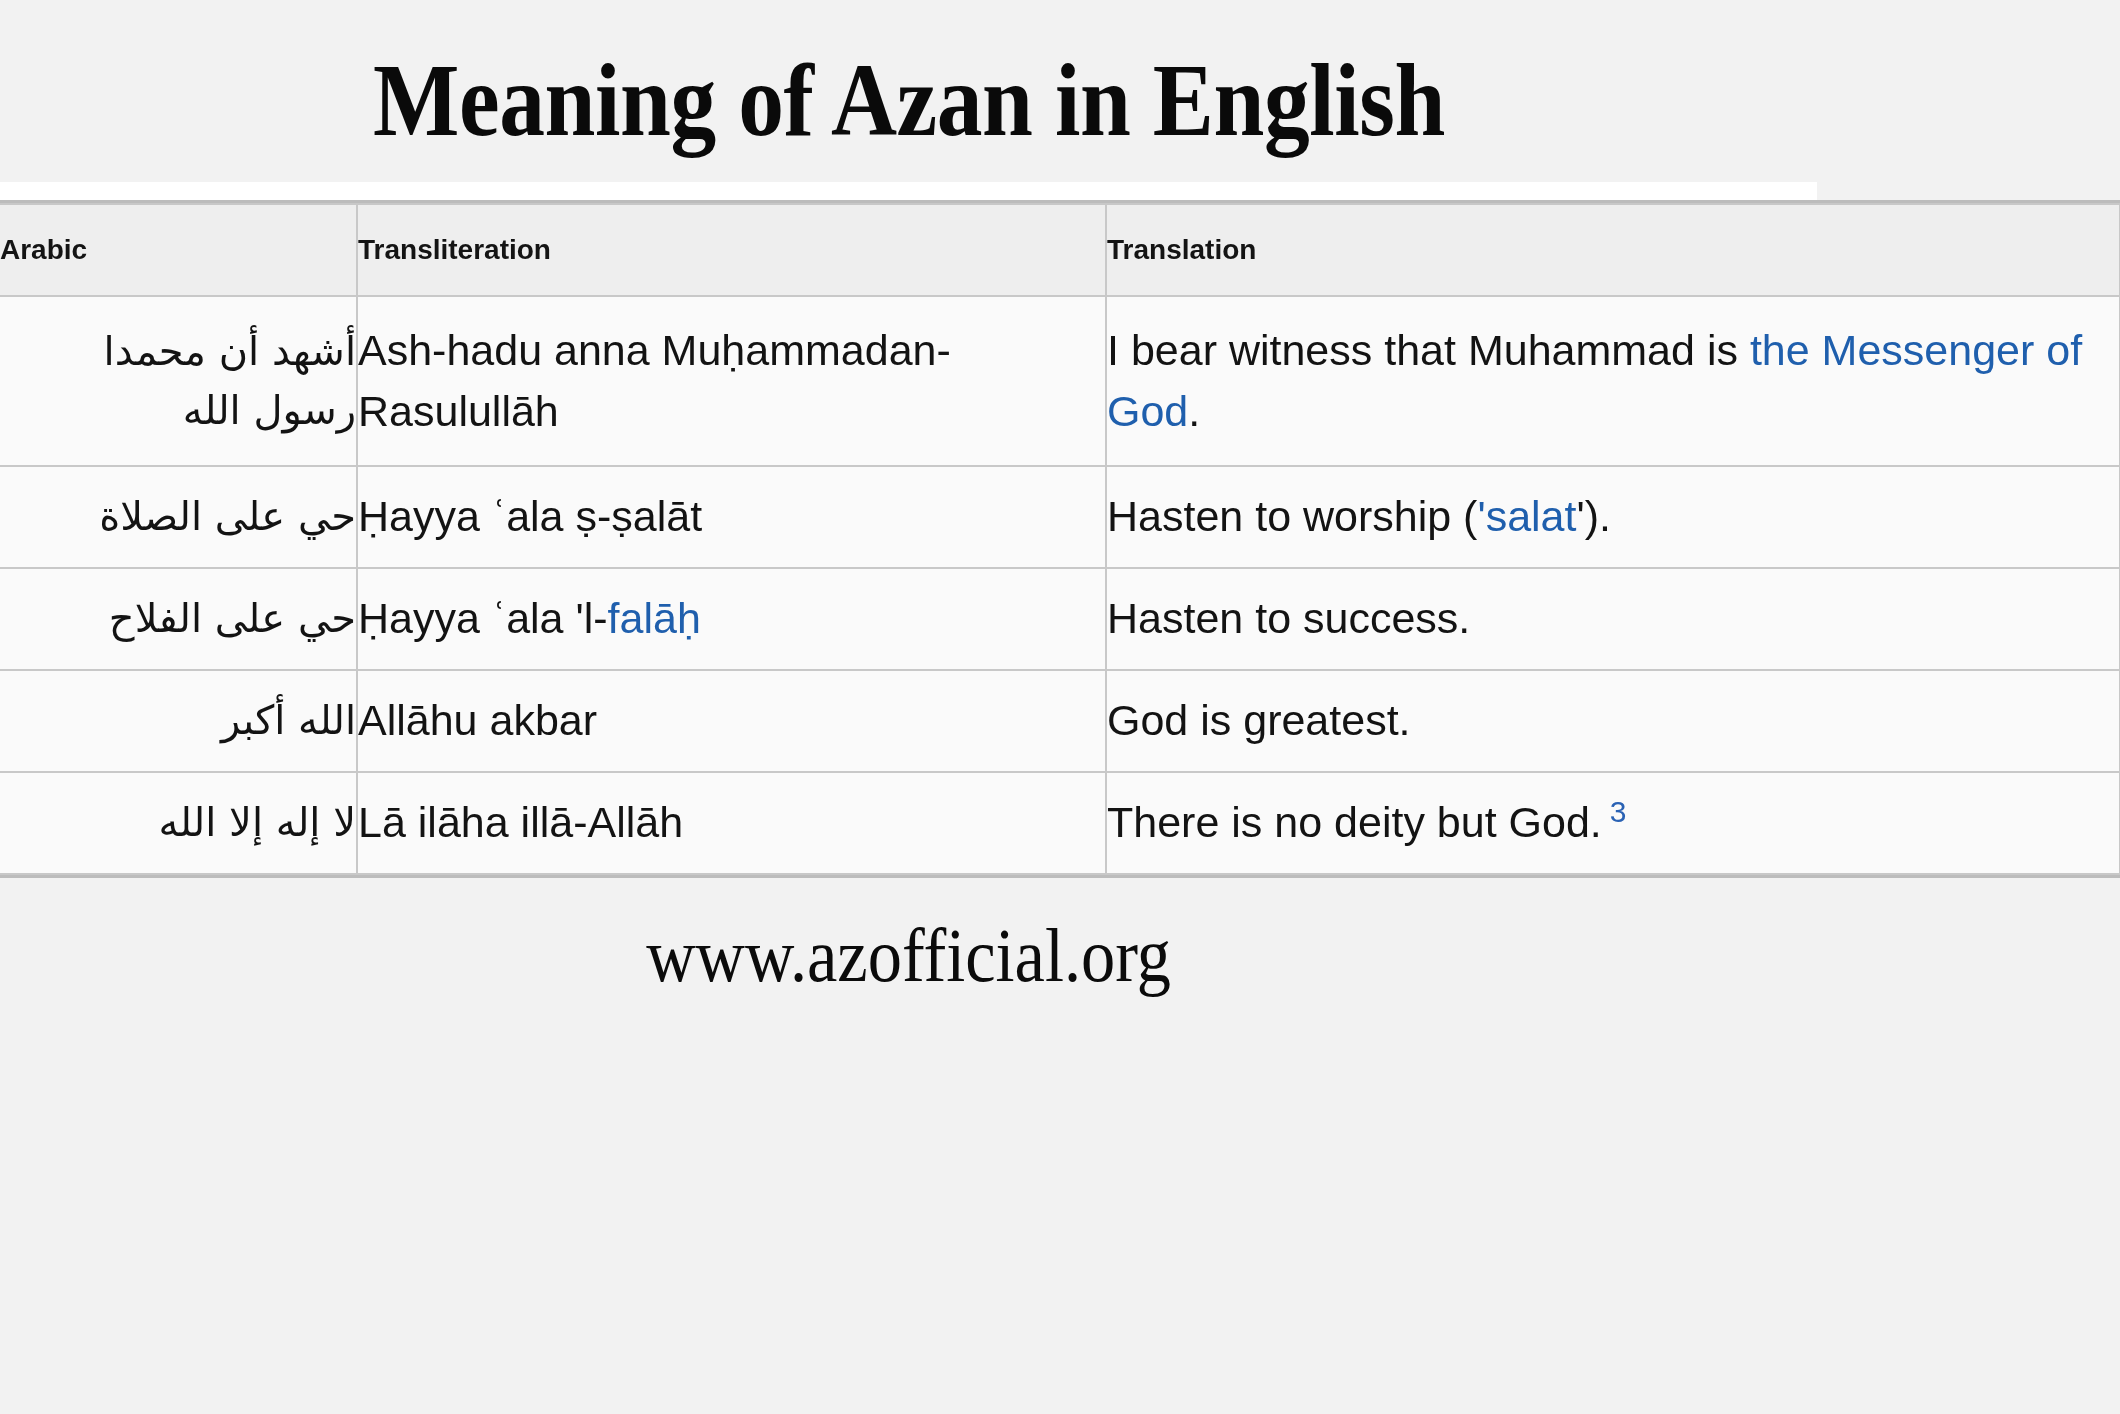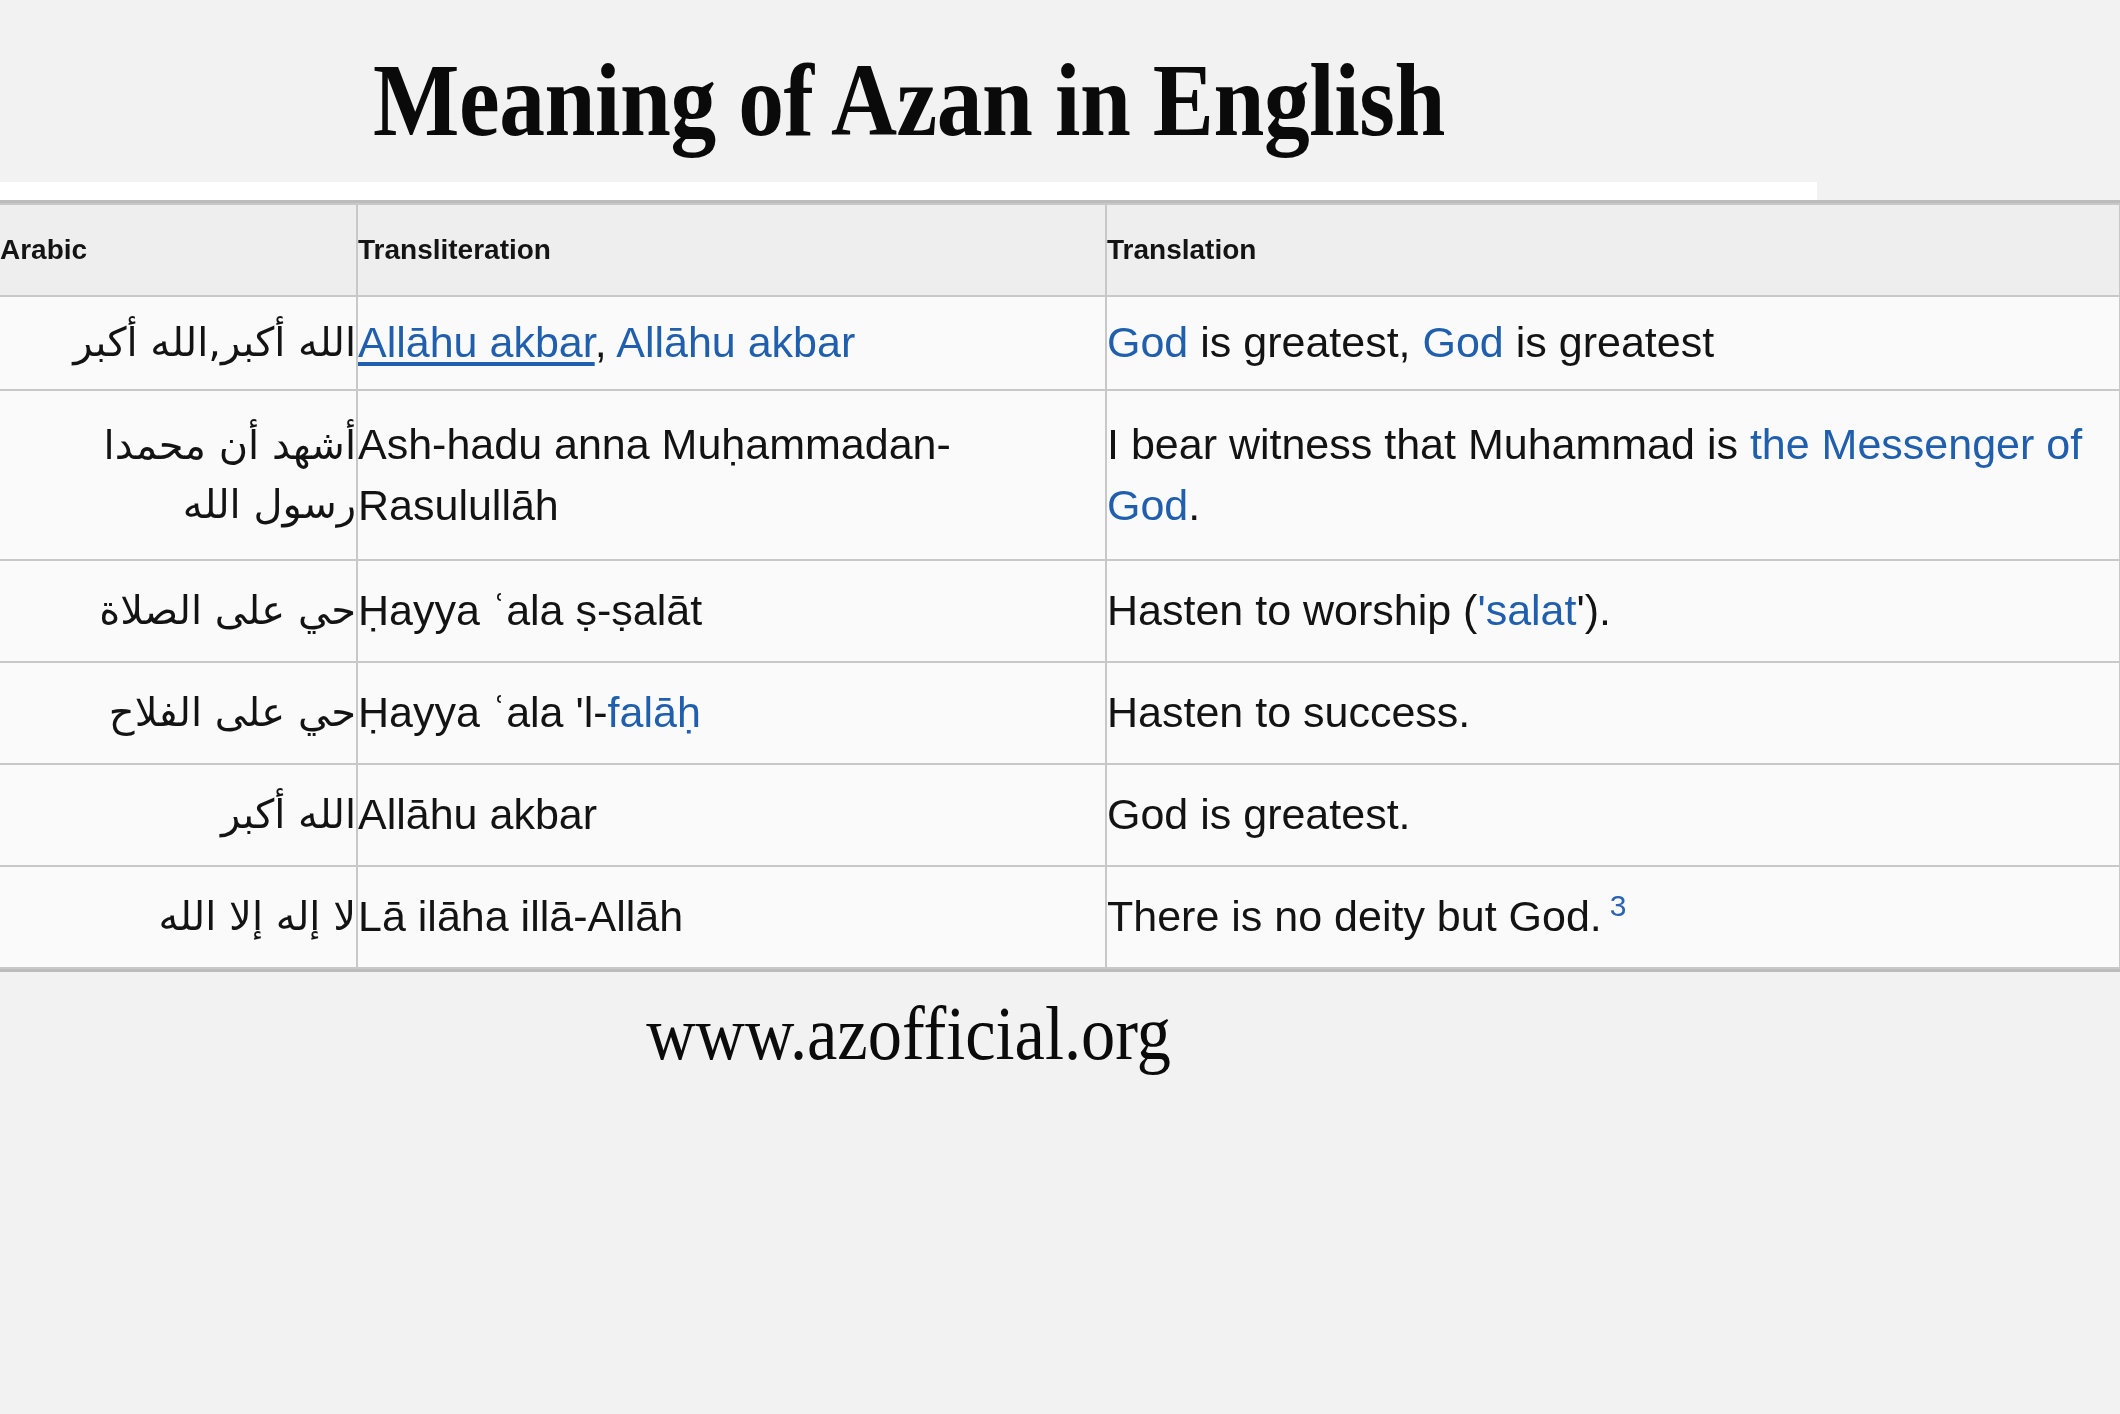--- a/index.html
+++ b/index.html
@@ -141,21 +141,21 @@
     margin-left: 8px;
   }
 
   
   .footer {
     flex: 1;
     background: #f2f2f2;
     display: flex;
     align-items: flex-start;
     justify-content: center;
-    padding-top: 18px;
+    padding-top: 34px;
   }
   .footer-url {
     font-family: "Liberation Serif", "DejaVu Serif", serif;
     font-size: 76px;
     color: #0b0b0b;
     transform: scaleX(0.9);
     transform-origin: center;
     white-space: nowrap;
   }
 </style>
@@ -177,25 +177,20 @@
         <col class="c-translat">
       </colgroup>
       <thead>
         <tr>
           <th>Arabic</th>
           <th>Transliteration</th>
           <th>Translation</th>
         </tr>
       </thead>
       <tbody>
-        <tr class="r1">
-          <td class="arabic">الله أكبر,الله أكبر</td>
-          <td class="translit"><span class="lnk-u">Allāhu akbar</span><span>, </span><span class="lnk">Allāhu akbar</span></td>
-          <td class="translation"><span class="lnk">God</span><span> is greatest, </span><span class="lnk">God</span><span> is greatest</span></td>
-        </tr>
         <tr class="r3">
           <td class="arabic">أشهد أن محمدا رسول الله</td>
           <td class="translit"><span>Ash-hadu anna Muḥammadan-Rasulullāh</span></td>
           <td class="translation"><span>I bear witness that Muhammad is </span><span class="lnk">the Messenger of God</span><span>.</span></td>
         </tr>
         <tr class="r4">
           <td class="arabic">حي على الصلاة</td>
           <td class="translit"><span>Ḥayya ʿala ṣ-ṣalāt</span></td>
           <td class="translation"><span>Hasten to worship (</span><span class="lnk">'salat</span><span>').</span></td>
         </tr>

